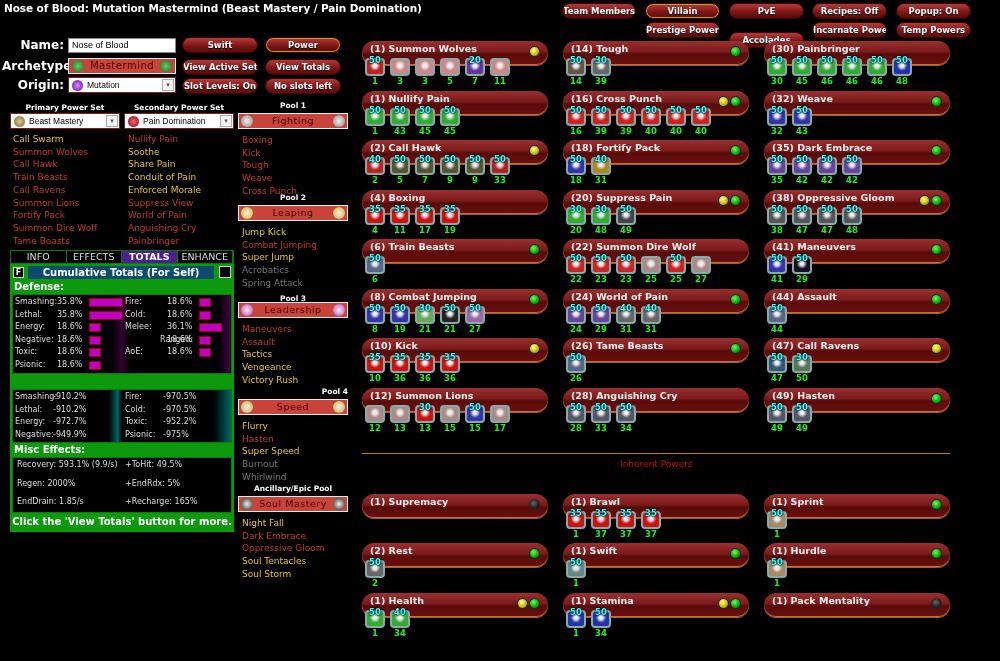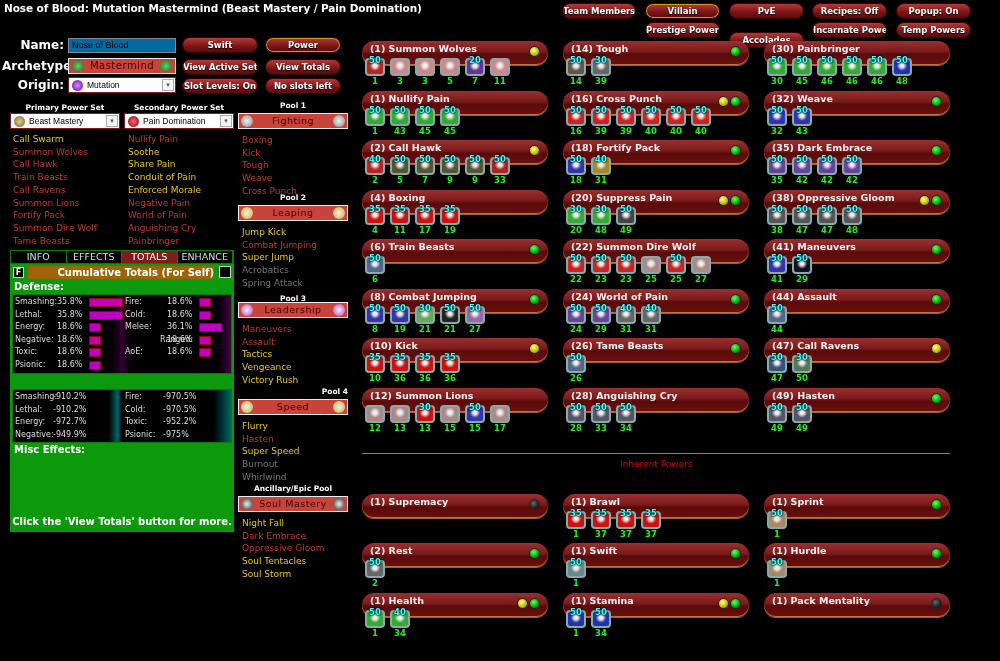--- a/index.html
+++ b/index.html
@@ -2,33 +2,33 @@
 <html><head>
 <meta charset="utf-8">
 <style>
 *{box-sizing:border-box;margin:0;padding:0}
 body{width:1000px;height:661px;background:#000;color:#fff;font-family:"DejaVu Sans","Liberation Sans",sans-serif;overflow:hidden;position:relative;font-size:10px}
 .abs{position:absolute}
 .title{left:4px;top:2px;font-weight:bold;font-size:10.5px;color:#fff;letter-spacing:-.1px}
 .btn{position:absolute;height:16px;border-radius:8px;background:linear-gradient(#b33a3a,#7a1414 60%,#5a0c0c);border:1px solid #3a0505;color:#fff;font-weight:bold;font-size:8.5px;text-align:center;line-height:14px;white-space:nowrap;overflow:hidden;text-shadow:0 1px 1px #000}
 .btn.hl{box-shadow:0 0 0 1px #c89a1e inset}
 .lbl{position:absolute;font-weight:bold;font-size:12px;text-align:right;color:#fff}
-.input{position:absolute;background:#0369a1;color:#000;border:1px solid #888;font-size:9px;line-height:13px;padding-left:3px;font-family:"Liberation Sans",sans-serif}
+.input{position:absolute;background:#ffffff;color:#000;border:1px solid #888;font-size:9px;line-height:13px;padding-left:3px;font-family:"Liberation Sans",sans-serif}
 .combo{position:absolute;background:#fff;color:#000;border:1px solid #7f1d1d;font-size:8.5px;height:16px;line-height:14px;padding-left:18px;font-family:"Liberation Sans",sans-serif}
 .combo .dot{position:absolute;left:3px;top:2px;width:11px;height:11px;border-radius:50%}
 .combo .arrow{position:absolute;right:1px;top:1px;width:12px;height:12px;border:1px solid #aaa;font-size:7px;line-height:10px;text-align:center;color:#555;background:#f4f4f4}
 .atbox{position:absolute;background:#c8443a;border:1px solid #eee;color:#400;font-size:10px;text-align:center;line-height:14px;height:16px;letter-spacing:.5px}
 .atbox .ic{position:absolute;top:1px;width:12px;height:12px;border-radius:50%}
 .sethdr{position:absolute;font-weight:bold;font-size:7.5px;color:#fff;text-align:center}
 .plist{position:absolute;font-size:9px;line-height:12.7px}
 .plist div{white-space:nowrap}
 .y{color:#e8c420}.r{color:#c0392b}.g{color:#777}
 .tabs{position:absolute;left:10px;top:250px;width:224px;height:14px;display:flex;border:1px solid #0a7a0a}
 .tabs div{flex:1;text-align:center;font-size:9.5px;line-height:12px;color:#ddd;border-right:1px solid #0a7a0a}
-.tabs div.act{background:#7f1d1d;color:#fff;font-weight:normal}
+.tabs div.act{background:#4c1d95;color:#fff;font-weight:bold}
 .panel{position:absolute;left:10px;top:264px;width:224px;height:268px;background:#0c9a0c}
 .ph{position:absolute;font-weight:bold;color:#fff}
 .blk{position:absolute;background:#000;border:1px solid #0a7a0a}
 .row{position:absolute;font-size:8px;color:#ddd;white-space:nowrap}
 .bar{position:absolute;height:9px;background:#c000c0;border:1px solid #900}
 .pwr{position:absolute;width:186px;height:24px;border-radius:12px;background:linear-gradient(#9a3030 0%,#7a1a1a 45%,#5a0a0a 55%,#6a1010 100%);box-shadow:0 -1px 0 #c07040 inset,0 1px 0 #a06030}
 .pwr .nm{position:absolute;left:8px;top:2px;font-weight:bold;font-size:9.5px;color:#eee;white-space:nowrap}
 .led{position:absolute;top:5px;width:11px;height:11px;border-radius:50%;border:1px solid #222}
 .led.G{background:radial-gradient(circle at 40% 35%,#6f6,#0a0 60%,#060)}
 .led.Y{background:radial-gradient(circle at 40% 35%,#ff8,#bb0 60%,#660)}
@@ -107,21 +107,21 @@
     <div class="r">Fortify Pack</div>
     <div class="r">Summon Dire Wolf</div>
     <div class="r">Tame Beasts</div>
   </div>
 <div class="plist" id="plist2" style="left:128px;top:133px">
     <div class="r">Nullify Pain</div>
     <div class="y">Soothe</div>
     <div class="y">Share Pain</div>
     <div class="y">Conduit of Pain</div>
     <div class="y">Enforced Morale</div>
-    <div class="r">Negative Pain</div>
+    <div class="r">Suppress View</div>
     <div class="r">World of Pain</div>
     <div class="r">Anguishing Cry</div>
     <div class="r">Painbringer</div>
   </div>
 
 <div id="pools">
     <div class="sethdr" style="left: 238px; top: 101px; width: 110px;">Pool 1</div>
     <div class="atbox" style="left: 238px; top: 113px; width: 110px; font-size: 9.5px;"><span class="ic" style="left: 2px; background: radial-gradient(rgb(238, 238, 238), rgb(136, 136, 136));"></span><span>Fighting</span><span class="ic" style="right: 2px; background: radial-gradient(rgb(238, 238, 238), rgb(136, 136, 136));"></span></div>
     <div class="plist" style="left: 242px; top: 134px;">
       <div class="r">Boxing</div>
@@ -170,21 +170,21 @@
 
 <div class="tabs" id="tabs">
     <div>INFO</div>
     <div>EFFECTS</div>
     <div class="act">TOTALS</div>
     <div>ENHANCE</div>
   </div>
 
 <div class="panel">
   <div class="abs" style="left:3px;top:3px;width:11px;height:11px;background:#000;border:1px solid #ccc;font-size:8px;font-weight:bold;text-align:center;line-height:9px">F</div>
-  <div class="abs" style="left:18px;top:2px;width:186px;height:13px;background:#a16207;text-align:right;font-weight:bold;font-size:10px;line-height:13px">Cumulative Totals (For Self)</div>
+  <div class="abs" style="left:18px;top:2px;width:186px;height:13px;background:#0c4a6e;text-align:center;font-weight:bold;font-size:10px;line-height:13px">Cumulative Totals (For Self)</div>
   <div class="abs" style="left:209px;top:2px;width:12px;height:12px;background:#000;border:1px solid #ccc"></div>
 
   <div class="ph" style="left:4px;top:17px;font-size:10px">Defense:</div>
   <div class="blk" style="left:2px;top:30px;width:220px;height:80px;background:linear-gradient(90deg,#000 45%,#303 50%,#000 54%,#000 94%,#404 100%)">
     <div id="defL">
         <div class="row" style="left: 2px; top: 2px;">Smashing:</div>
         <div class="row" style="left: 44px; top: 2px;">35.8%</div>
         <div class="bar" style="left: 76px; top: 3px; width: 34px;"></div>
         <div class="row" style="left: 2px; top: 14.5px;">Lethal:</div>
         <div class="row" style="left: 44px; top: 14.5px;">35.8%</div>
@@ -239,20 +239,32 @@
         <div class="row" style="left: 112px; top: 14.5px;">Cold:</div>
         <div class="row" style="left: 150px; top: 14.5px;">-970.5%</div>
         <div class="row" style="left: 112px; top: 27px;">Toxic:</div>
         <div class="row" style="left: 150px; top: 27px;">-952.2%</div>
         <div class="row" style="left: 112px; top: 39.5px;">Psionic:</div>
         <div class="row" style="left: 150px; top: 39.5px;">-975%</div>
       </div>
   </div>
 
   <div class="ph" style="left:4px;top:180px;font-size:10px">Misc Effects:</div>
+  <div class="blk" style="left:2px;top:193px;width:220px;height:56px">
+    <div id="miscL">
+        <div class="row" style="left: 4px; top: 2px;">Recovery: 593.1% (9.9/s)</div>
+        <div class="row" style="left: 4px; top: 20.5px;">Regen: 2000%</div>
+        <div class="row" style="left: 4px; top: 39px;">EndDrain: 1.85/s</div>
+      </div>
+      <div id="miscR">
+        <div class="row" style="left: 112px; top: 2px;">+ToHit: 49.5%</div>
+        <div class="row" style="left: 112px; top: 20.5px;">+EndRdx: 5%</div>
+        <div class="row" style="left: 112px; top: 39px;">+Recharge: 165%</div>
+      </div>
+  </div>
   <div class="abs" style="left:0;top:252px;width:224px;text-align:center;font-weight:bold;font-size:10px">Click the 'View Totals' button for more.</div>
 </div>
 
 <div id="powerbars">
     <div class="pwr" style="left: 362px; top: 41px;">
       <span class="nm">(1) Summon Wolves</span>
       <span class="led Y" style="right: 8px;"></span>
     </div>
     <div class="slots" style="left: 364px; top: 55px;">
       <div class="slot">

